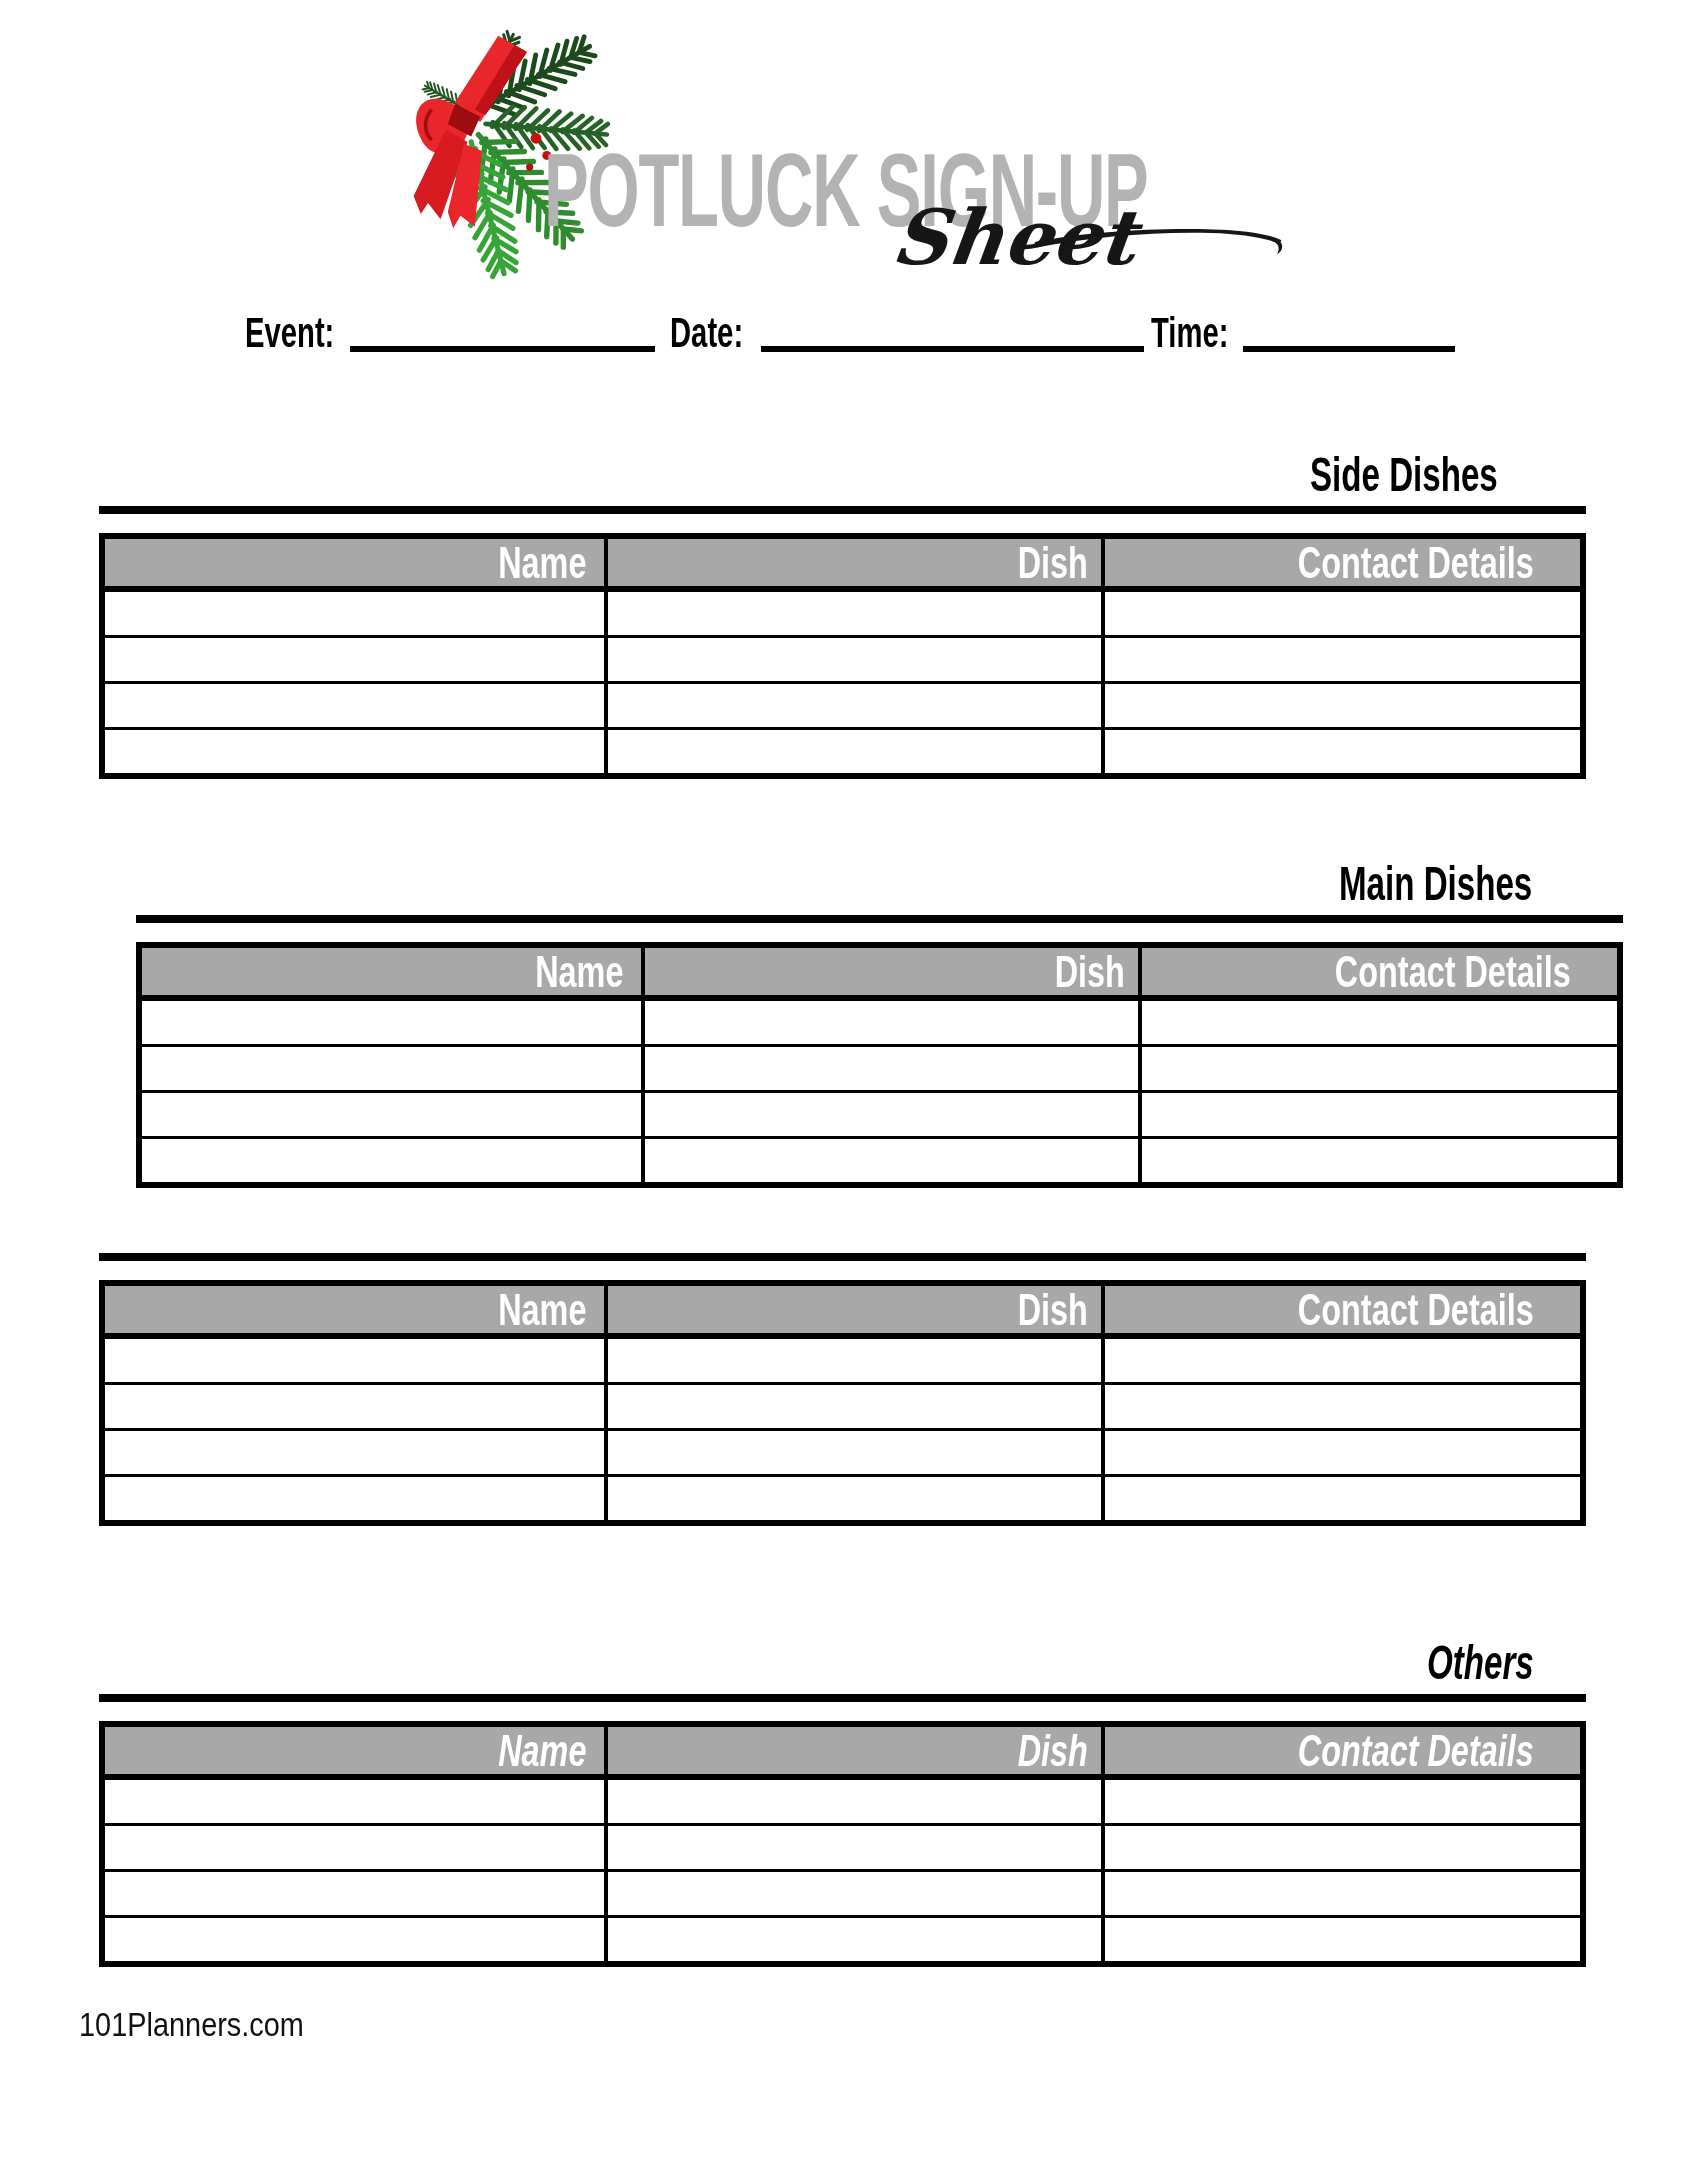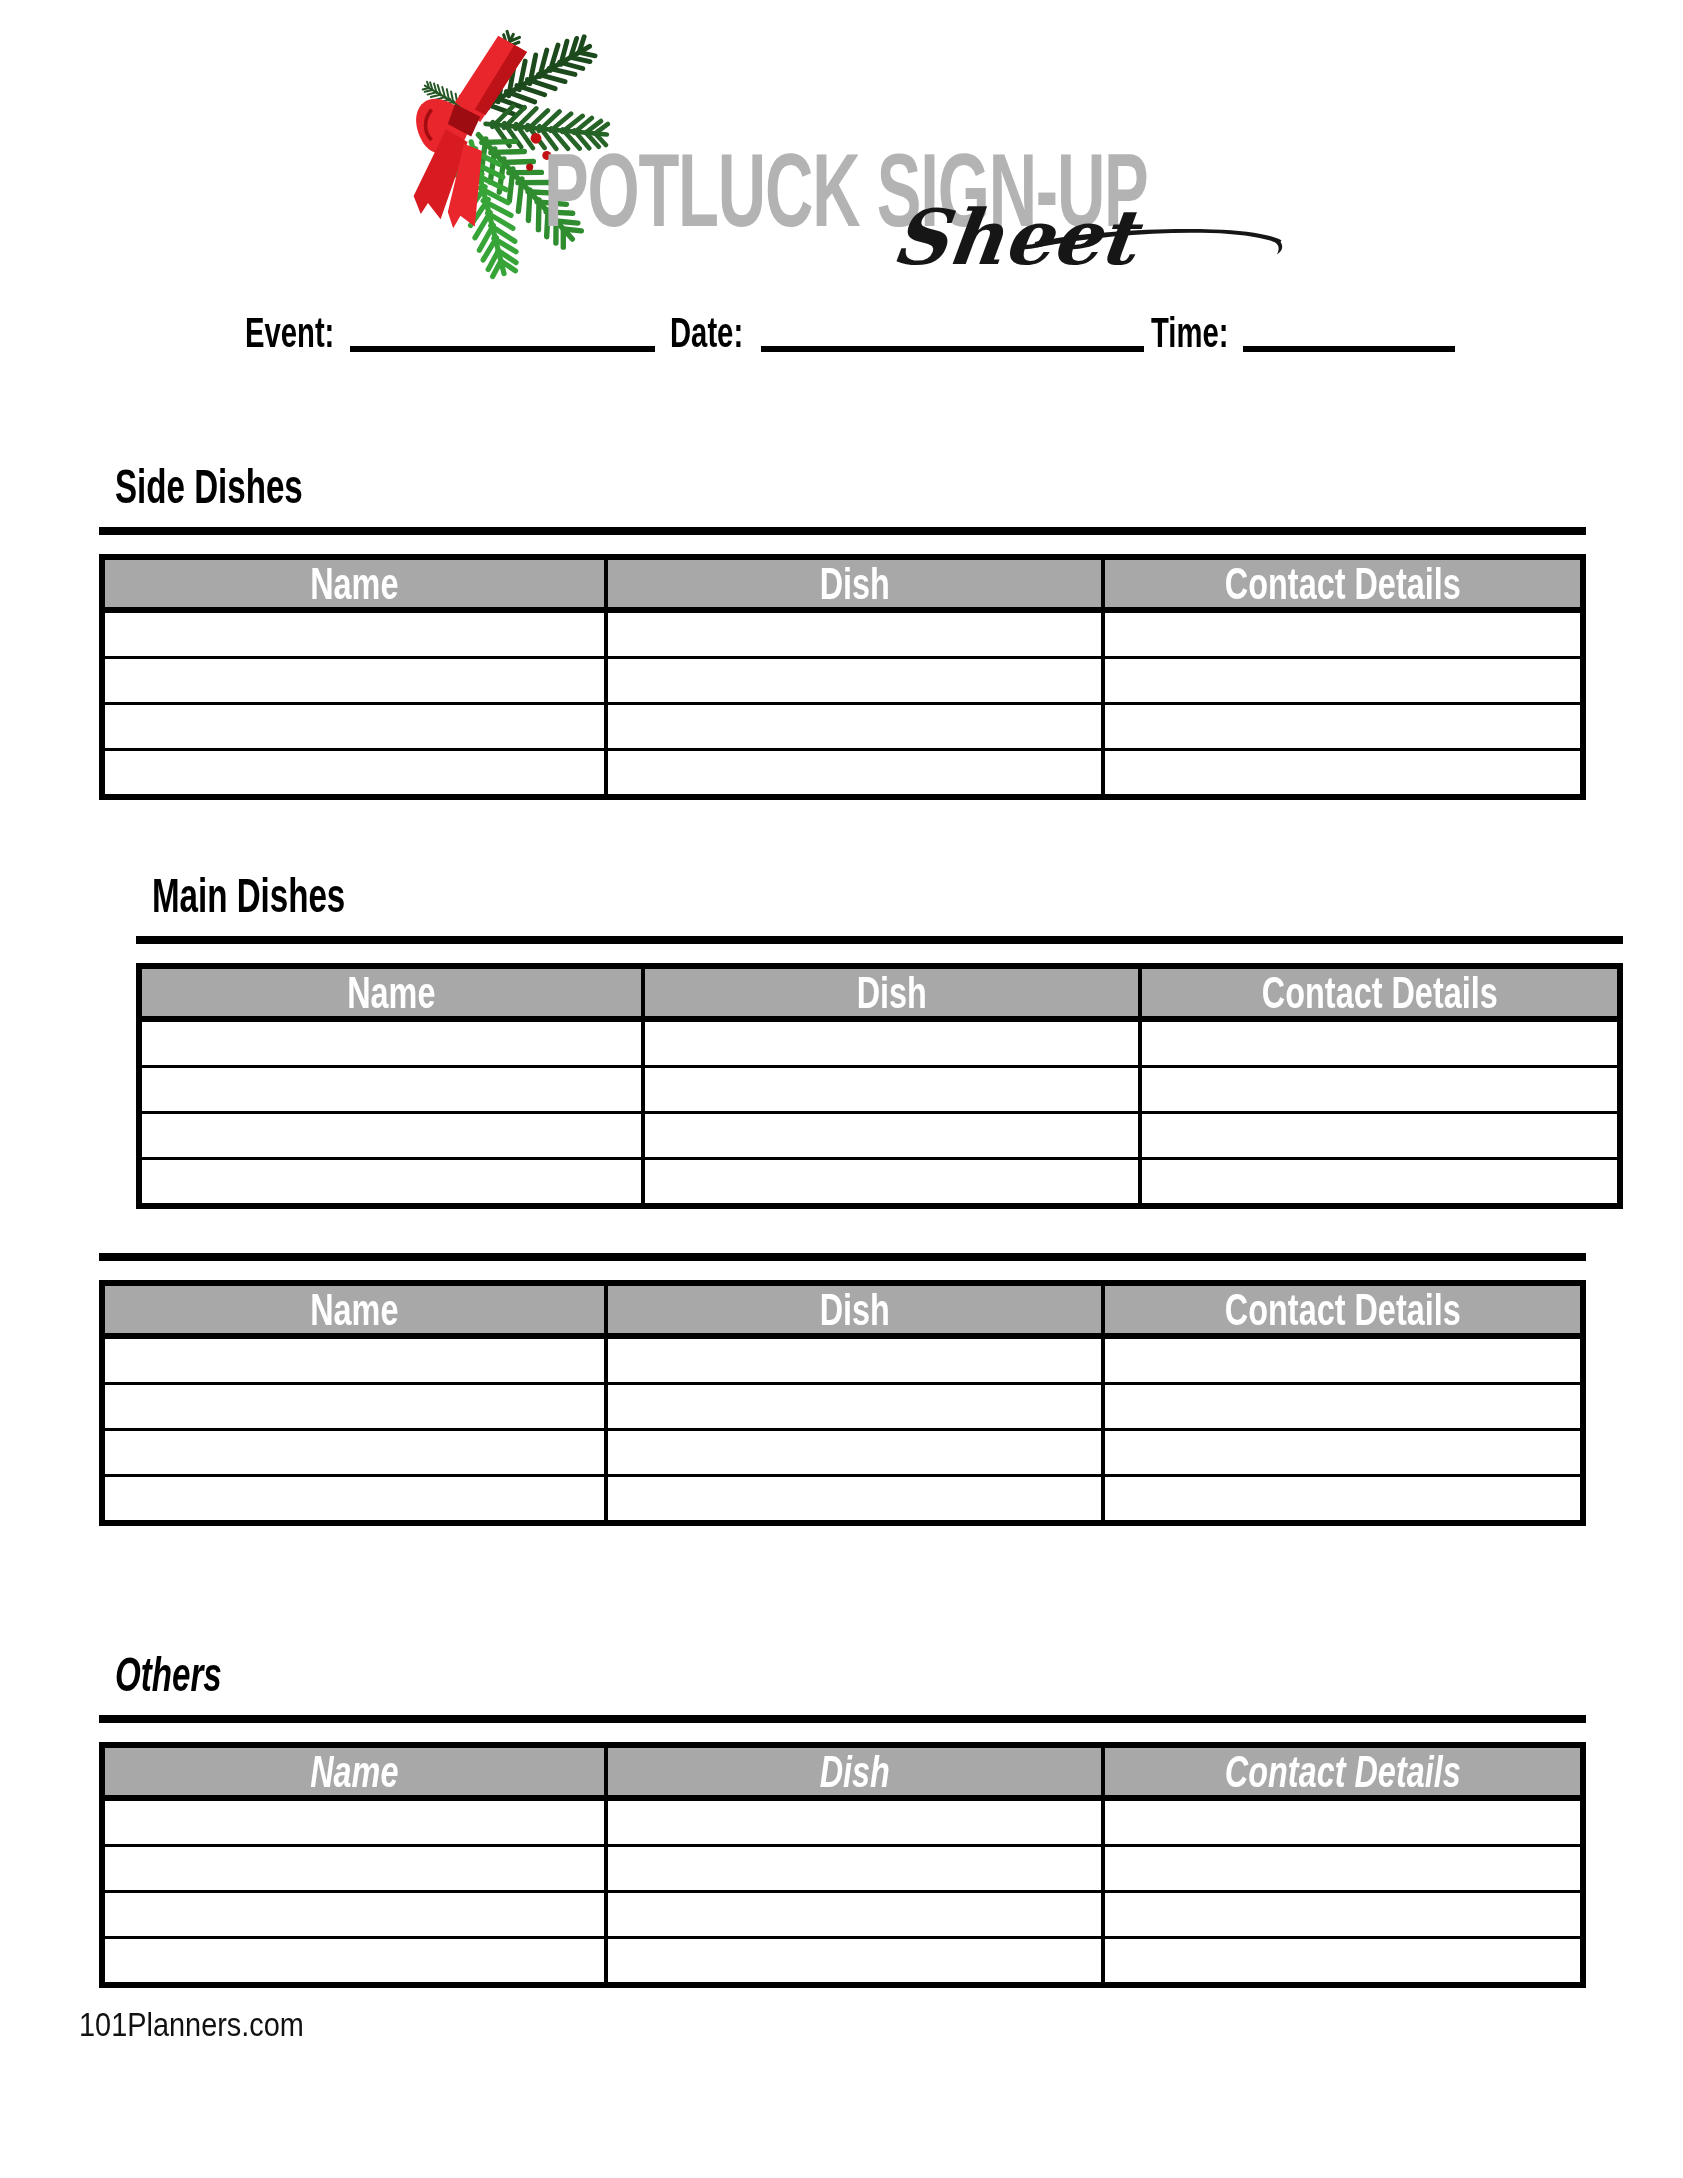--- a/index.html
+++ b/index.html
@@ -91,21 +91,21 @@
   .section {
     position: absolute;
     left: 99px;
     width: 1487px;
   }
   .sec-0 { top: 447px; }
   .sec-1 { top: 856px; padding-left: 37px; }
   .sec-2 { top: 1246px; }
   .sec-3 { top: 1635px; font-style: italic; }
 
-  .section-heading { margin: 16px; line-height: 1; height: 48px; }
+  .section-heading { margin: 4px; line-height: 1; height: 48px; text-align: right; }
   .heading-text {
     font-size: 48px;
     line-height: 1;
     transform: scaleX(0.69);
     color: var(--ink, #000);
   }
   .heading-rule {
     height: 8px;
     background: var(--ink, #000);
     margin-top: 7.2px;
@@ -120,21 +120,21 @@
   col.c1 { width: 34.0%; }
   col.c2 { width: 33.6%; }
   col.c3 { width: 32.4%; }
   .signup-table th {
     background: var(--th-bg, #a8a8a8);
     border: 4.5px solid var(--ink, #000);
     border-top: 6.3px solid var(--ink, #000);
     border-bottom: 6.3px solid var(--ink, #000);
     height: 47px;
     padding: 0;
-    text-align: center;
+    text-align: right;
     vertical-align: middle;
   }
   .th-text {
     font-size: 45px;
     line-height: 1;
     color: var(--th-text, #ffffff);
     transform: scaleX(0.72);
     transform-origin: 50% 50%;
   }
   .signup-table td {

